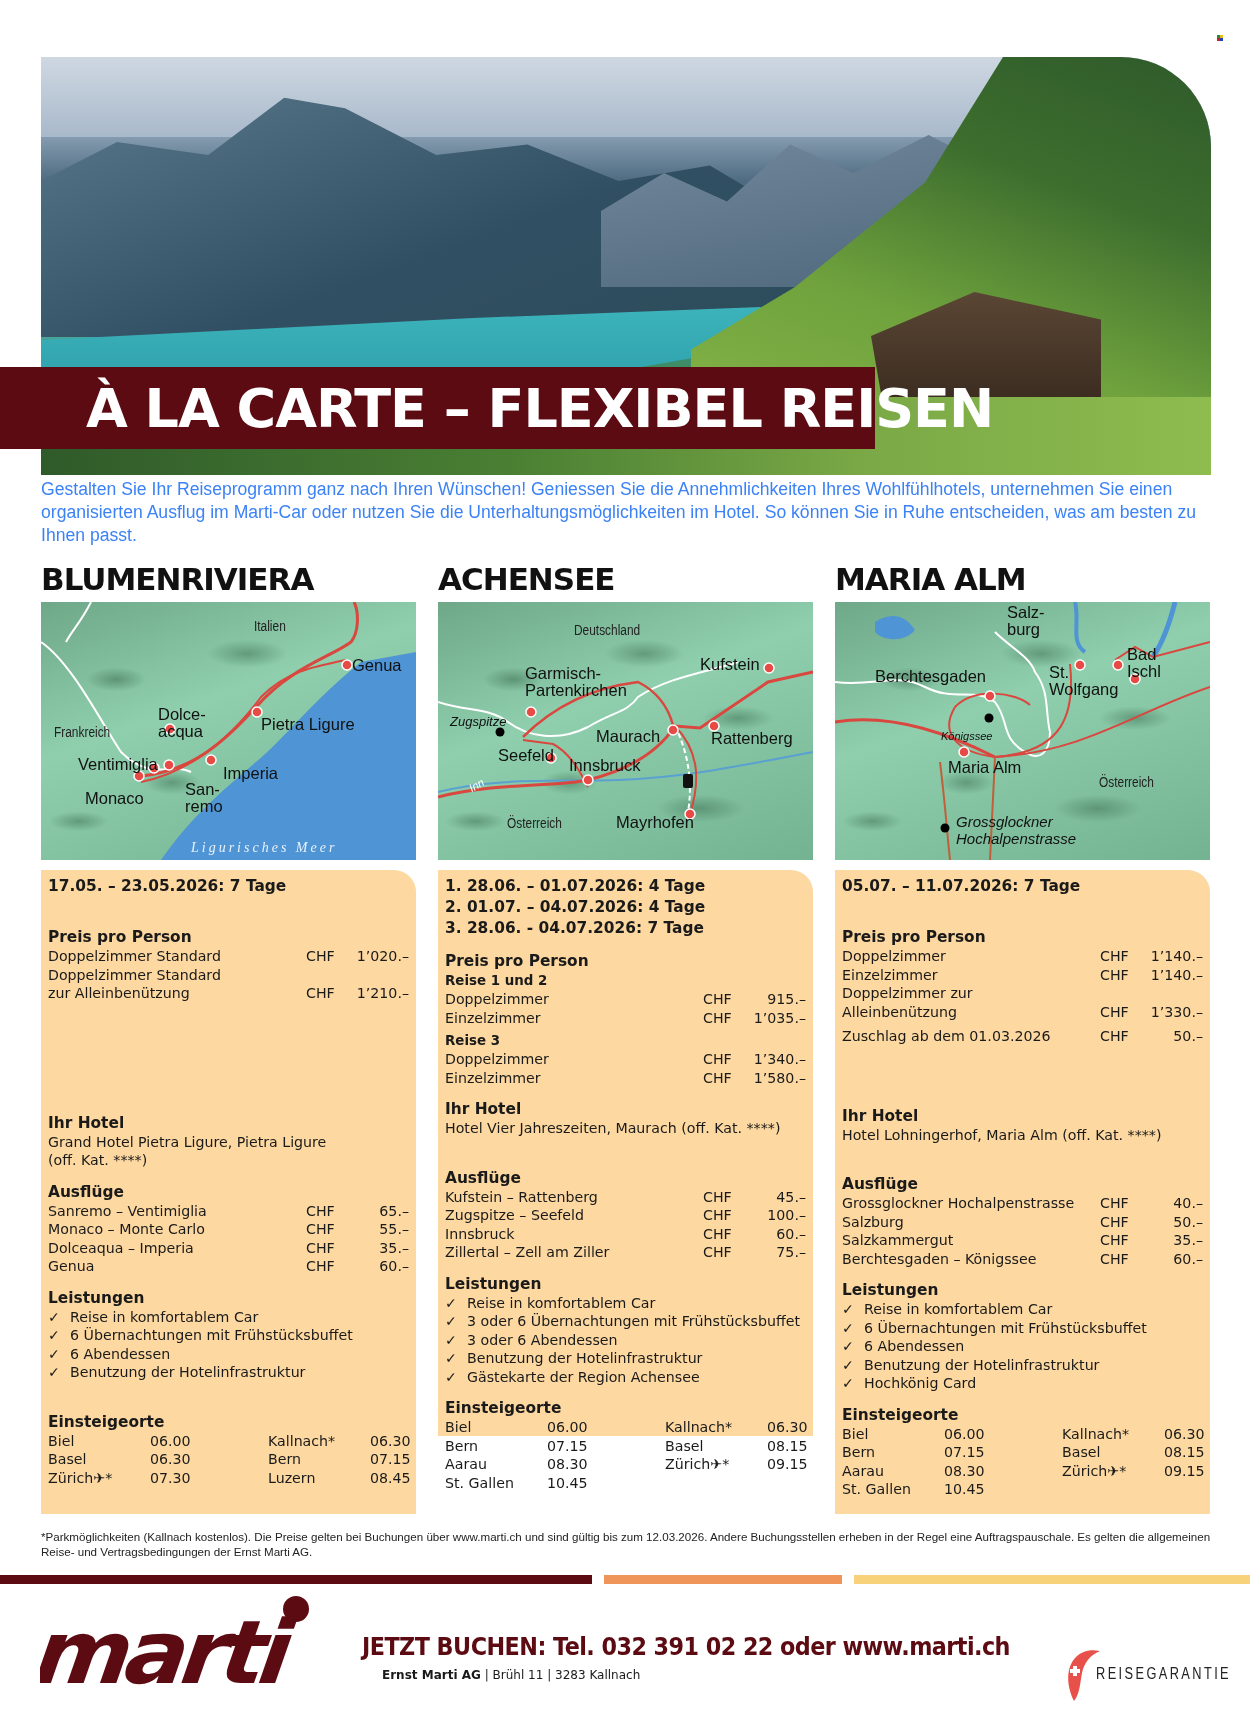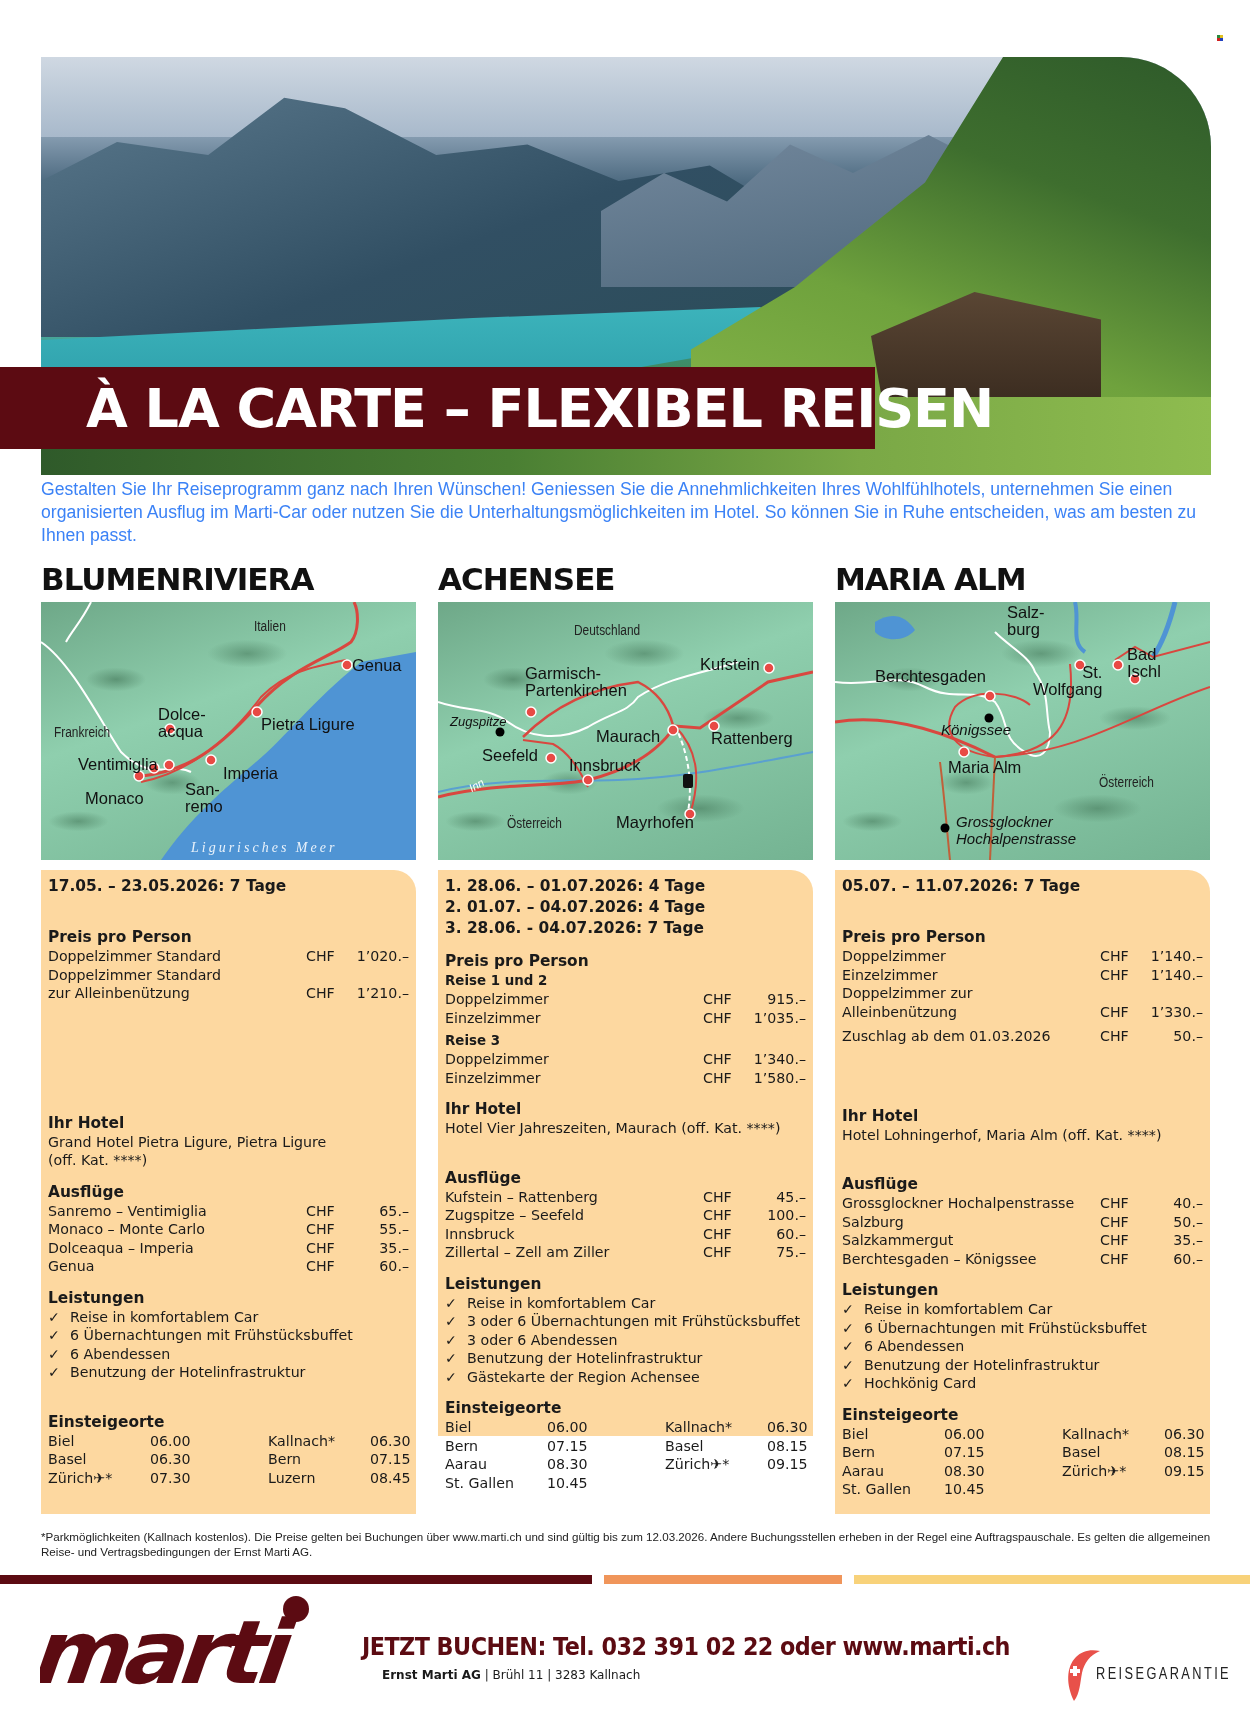--- a/index.html
+++ b/index.html
@@ -242,21 +242,21 @@
       <circle cx="150" cy="178" r="5" fill="#e84a45" stroke="#fff" stroke-width="1.5"></circle>
       <circle cx="252" cy="212" r="5" fill="#e84a45" stroke="#fff" stroke-width="1.5"></circle>
     </svg>
     <span class="lbl cn" style="left:136px;top:20px">Deutschland</span>
     <span class="lbl" style="left:262px;top:54px">Kufstein</span>
     <span class="lbl" style="left:87px;top:63px;white-space:pre">Garmisch-
 Partenkirchen</span>
     <span class="lbl it" style="left:12px;top:111px;font-size:13px">Zugspitze</span>
     <span class="lbl" style="left:158px;top:126px">Maurach</span>
     <span class="lbl" style="left:273px;top:128px">Rattenberg</span>
-    <span class="lbl" style="left:44px;top:145px">Seefeld</span>
+    <span class="lbl" style="left:60px;top:145px">Seefeld</span>
     <span class="lbl" style="left:131px;top:155px">Innsbruck</span>
     <span class="lbl cn" style="left:69px;top:213px">Österreich</span>
     <span class="lbl" style="left:178px;top:212px">Mayrhofen</span>
     <span class="lbl it" style="left:31px;top:175px;color:#fff;font-size:11px;transform:rotate(-30deg)">Inn</span>
     <span style="position:absolute;left:245px;top:172px;width:10px;height:14px;background:#111;border-radius:2px"></span>
   </div>
   <div class="box" style="height:566px">
     <div class="dates">1. 28.06. – 01.07.2026: 4 Tage</div>
     <div class="dates">2. 01.07. – 04.07.2026: 4 Tage</div>
     <div class="dates">3. 28.06. - 04.07.2026: 7 Tage</div>
@@ -374,23 +374,23 @@
       <circle cx="155" cy="94" r="5" fill="#e84a45" stroke="#fff" stroke-width="1.5"></circle>
       <circle cx="154" cy="116" r="4.5" fill="#000"></circle>
       <circle cx="129" cy="150" r="5" fill="#e84a45" stroke="#fff" stroke-width="1.5"></circle>
       <circle cx="110" cy="226" r="4.5" fill="#000"></circle>
     </svg>
     <span class="lbl" style="left:172px;top:2px;white-space:pre">Salz-
 burg</span>
     <span class="lbl" style="left:292px;top:44px;white-space:pre">Bad
 Ischl</span>
     <span class="lbl" style="left:40px;top:66px">Berchtesgaden</span>
-    <span class="lbl" style="left:198px;top:62px;white-space:pre;text-align:right">St.
+    <span class="lbl" style="left:214px;top:62px;white-space:pre;text-align:left">St.
 Wolfgang</span>
-    <span class="lbl it" style="left:106px;top:119px;font-size:15px">Königssee</span>
+    <span class="lbl it" style="left:106px;top:126px;font-size:11px">Königssee</span>
     <span class="lbl" style="left:113px;top:157px">Maria Alm</span>
     <span class="lbl cn" style="left:264px;top:172px">Österreich</span>
     <span class="lbl it" style="left:121px;top:211px;white-space:pre;font-size:15px">Grossglockner
 Hochalpenstrasse</span>
   </div>
   <div class="box" style="height:644px">
     <div class="dates">05.07. – 11.07.2026: 7 Tage</div>
     <div class="sec" style="margin-top:30px">Preis pro Person</div>
     <div class="row">
         <span class="l">Doppelzimmer</span>

